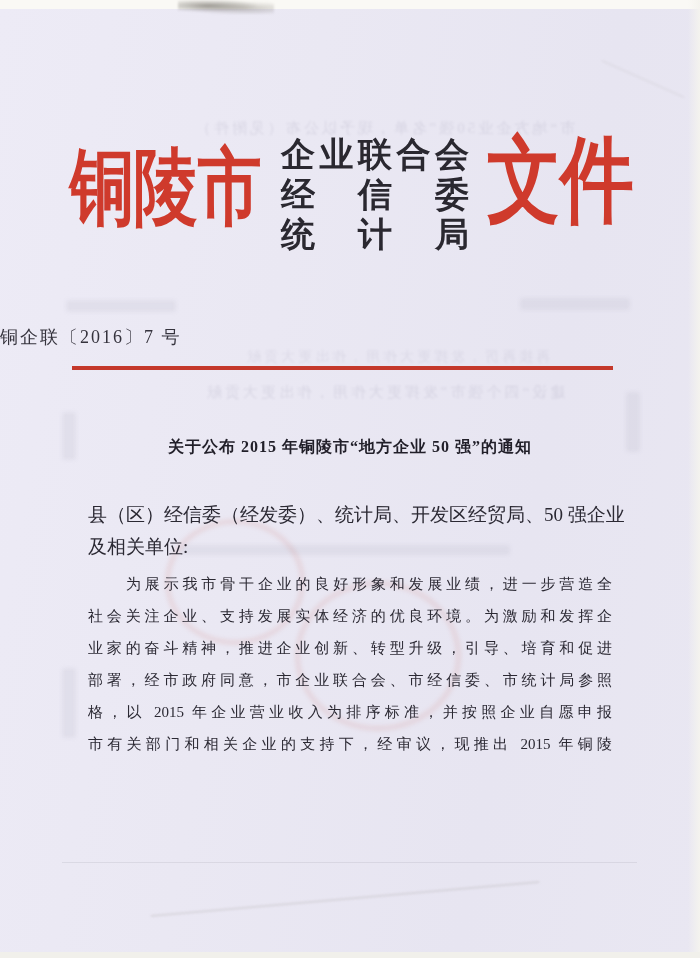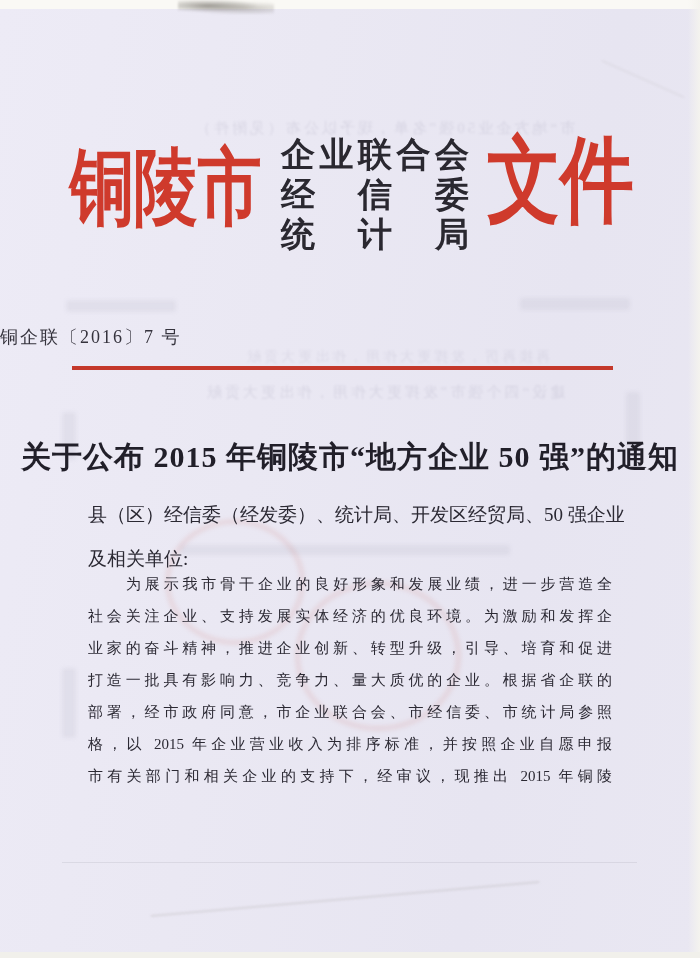--- a/index.html
+++ b/index.html
@@ -31,26 +31,26 @@
   .org-row{display:flex;justify-content:space-between;height:40px;font-size:34px;
     font-weight:bold;color:#2a2830;line-height:40px;}
   .doc-word{position:absolute;left:487px;top:133px;font-size:94px;font-weight:bold;
     color:#cf3a2c;line-height:94px;transform:scaleX(.78);transform-origin:left top;white-space:nowrap;}
   
   .doc-number{position:absolute;left:0;top:325px;width:597px;text-align:left;
     font-size:18px;letter-spacing:2px;color:#35333d;}
   .red-rule{position:absolute;left:72px;top:366px;width:541px;height:4px;background:#c4382b;}
   
   .doc-title{position:absolute;left:0;top:437px;width:700px;text-align:center;
-    font-size:30px;font-weight:bold;letter-spacing:1px;color:#211f29;}
+    font-size:16px;font-weight:bold;letter-spacing:1px;color:#211f29;}
   
   .recipients{position:absolute;left:88px;top:499px;width:524px;font-size:19px;}
   .body-text{position:absolute;left:88px;top:568px;width:524px;font-size:15px;}
   .line{height:32px;line-height:32px;text-align:justify;text-align-last:justify;white-space:nowrap;}
-  .line.left{text-align:left;text-align-last:left;margin-top:12px;}
+  .line.left{text-align:left;text-align-last:left;}
   .line.indent{padding-left:38px;}
 </style>
 </head>
 <body>
 
 <div class="page">
 
   <div class="edge-top"></div>
   <div class="edge-right"></div>
   <div class="edge-bottom"></div>
@@ -105,19 +105,18 @@
 
   <div class="recipients">
     <div class="line">县（区）经信委（经发委）、统计局、开发区经贸局、50 强企业</div>
     <div class="line left">及相关单位:</div>
   </div>
 
   <div class="body-text">
     <div class="line indent">为展示我市骨干企业的良好形象和发展业绩，进一步营造全</div>
     <div class="line">社会关注企业、支持发展实体经济的优良环境。为激励和发挥企</div>
     <div class="line">业家的奋斗精神，推进企业创新、转型升级，引导、培育和促进</div>
-    <div class="line">打造一批具有影响力、竞争力、量大质优的企业。根据省企联的</div>
     <div class="line">部署，经市政府同意，市企业联合会、市经信委、市统计局参照</div>
     <div class="line">格，以 2015 年企业营业收入为排序标准，并按照企业自愿申报</div>
     <div class="line">市有关部门和相关企业的支持下，经审议，现推出 2015 年铜陵</div>
   </div>
 
 </div>
 
 </body></html>

